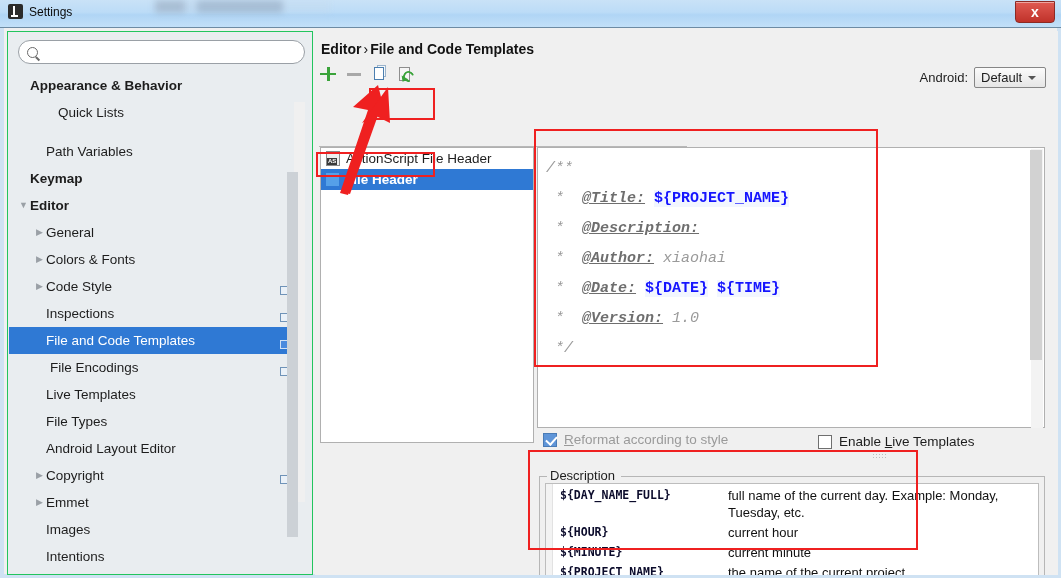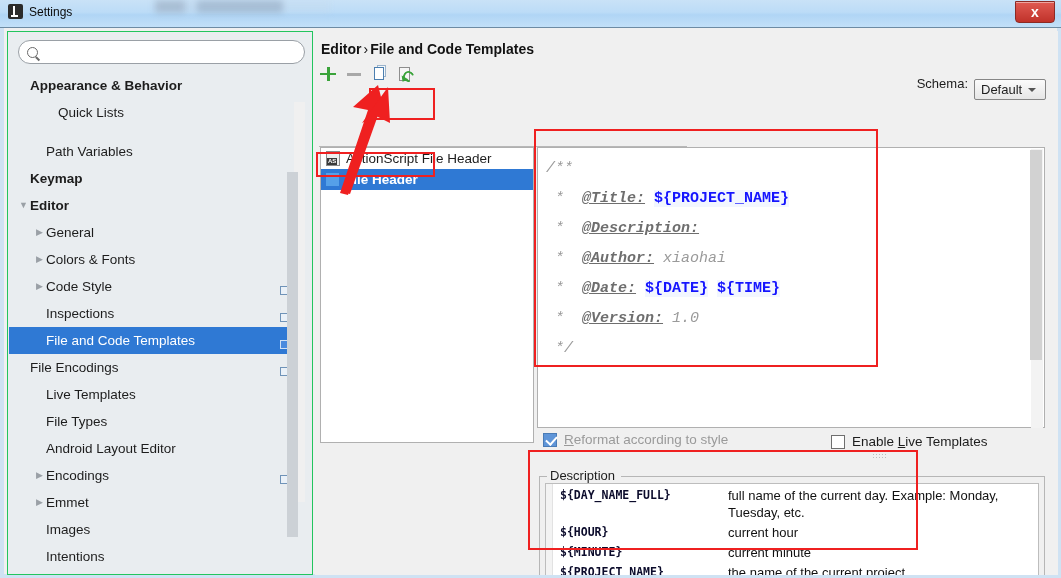--- a/index.html
+++ b/index.html
@@ -138,21 +138,21 @@
   #breadcrumb .sep { font-weight: normal; padding: 0 2px; }
 
   #schema-wrap {
     position: absolute; right: 12px; top: 36px; display: flex; align-items: center; gap: 6px;
   }
   #schema-label { font-size: 13px; color: #1d1d1d; }
   #schema-select {
     min-width: 72px; height: 21px; border: 1px solid #868686;
     background: linear-gradient(to bottom,#fbfbfb,#e6e6e6);
     font-size: 13px; color: #1d1d1d; display: flex; align-items: center;
-    padding: 0 4px 0 6px; gap: 6px; border-radius: 2px; margin-top: 12px;
+    padding: 0 4px 0 6px; gap: 6px; border-radius: 2px;
   }
   .caret-down {
     width: 0; height: 0; border-left: 4px solid transparent; border-right: 4px solid transparent;
     border-top: 4px solid #555;
   }
 
   #toolbar { position: absolute; left: 4px; top: 34px; display: flex; align-items: center; gap: 8px; }
   .tb-ic { width: 18px; height: 18px; position: relative; }
   .ic-plus::before { content:""; position:absolute; left:8px; top:2px; width:2.5px; height:14px; background:#3aa33a; }
   .ic-plus::after  { content:""; position:absolute; left:1px; top:7.7px; width:16px; height:2.5px; background:#3aa33a; }
@@ -360,40 +360,40 @@
           <div class="tnode" style="padding-left: 24px;">
             <span class="arrow"></span>
             <span class="tlabel">Inspections</span>
             <span class="copyicon"><span class="copyglyph"></span></span>
           </div>
           <div class="tnode sel" style="padding-left: 24px;">
             <span class="arrow"></span>
             <span class="tlabel">File and Code Templates</span>
             <span class="copyicon"><span class="copyglyph"></span></span>
           </div>
-          <div class="tnode" style="padding-left: 8px;">
+          <div class="tnode" style="padding-left: 28px;">
             <span class="arrow"></span>
             <span class="tlabel">File Encodings</span>
             <span class="copyicon"><span class="copyglyph"></span></span>
           </div>
           <div class="tnode" style="padding-left: 24px;">
             <span class="arrow"></span>
             <span class="tlabel">Live Templates</span>
           </div>
           <div class="tnode" style="padding-left: 24px;">
             <span class="arrow"></span>
             <span class="tlabel">File Types</span>
           </div>
           <div class="tnode" style="padding-left: 24px;">
             <span class="arrow"></span>
             <span class="tlabel">Android Layout Editor</span>
           </div>
           <div class="tnode" style="padding-left: 24px;">
             <span class="arrow">▶</span>
-            <span class="tlabel">Encodings</span>
+            <span class="tlabel">Copyright</span>
             <span class="copyicon"><span class="copyglyph"></span></span>
           </div>
           <div class="tnode" style="padding-left: 24px;">
             <span class="arrow">▶</span>
             <span class="tlabel">Emmet</span>
           </div>
           <div class="tnode" style="padding-left: 24px;">
             <span class="arrow"></span>
             <span class="tlabel">Images</span>
           </div>
@@ -407,21 +407,21 @@
       </div>
     </div>
 
     <div id="main">
 
       <div id="breadcrumb">
         <span>Editor</span><span class="sep">›</span><span>File and Code Templates</span>
       </div>
 
       <div id="schema-wrap">
-        <span id="schema-label">Schema:</span>
+        <span id="schema-label">Android:</span>
         <div id="schema-select">
           <span>Default</span>
           <span class="caret-down"></span>
         </div>
       </div>
 
       <div id="toolbar">
         <div class="tb-ic ic-plus"></div>
         <div class="tb-ic ic-minus"></div>
         <div class="tb-ic ic-copy">
@@ -458,21 +458,21 @@
         <div id="editor-scroll-track">
           <div id="editor-scroll-thumb"></div>
         </div>
       </div>
 
       <div id="cb-row">
         <div class="cbx disabled" style="left:0px; top:0;">
           <span class="box checked"></span>
           <span class="cbl"><span class="u">R</span><span>eformat according to style</span></span>
         </div>
-        <div class="cbx" style="left:288px; top:2px;align-items:center;">
+        <div class="cbx" style="left:275px; top:2px;align-items:center;">
           <span class="box"></span>
           <span class="cbl"><span>Enable </span><span class="u">L</span><span>ive Templates</span></span>
         </div>
       </div>
       <div id="resize-grip"></div>
 
       <div id="desc-top-left"></div>
       <div id="desc-top-right"></div>
       <div id="desc-group"></div>
       <div id="desc-legend">Description</div>

